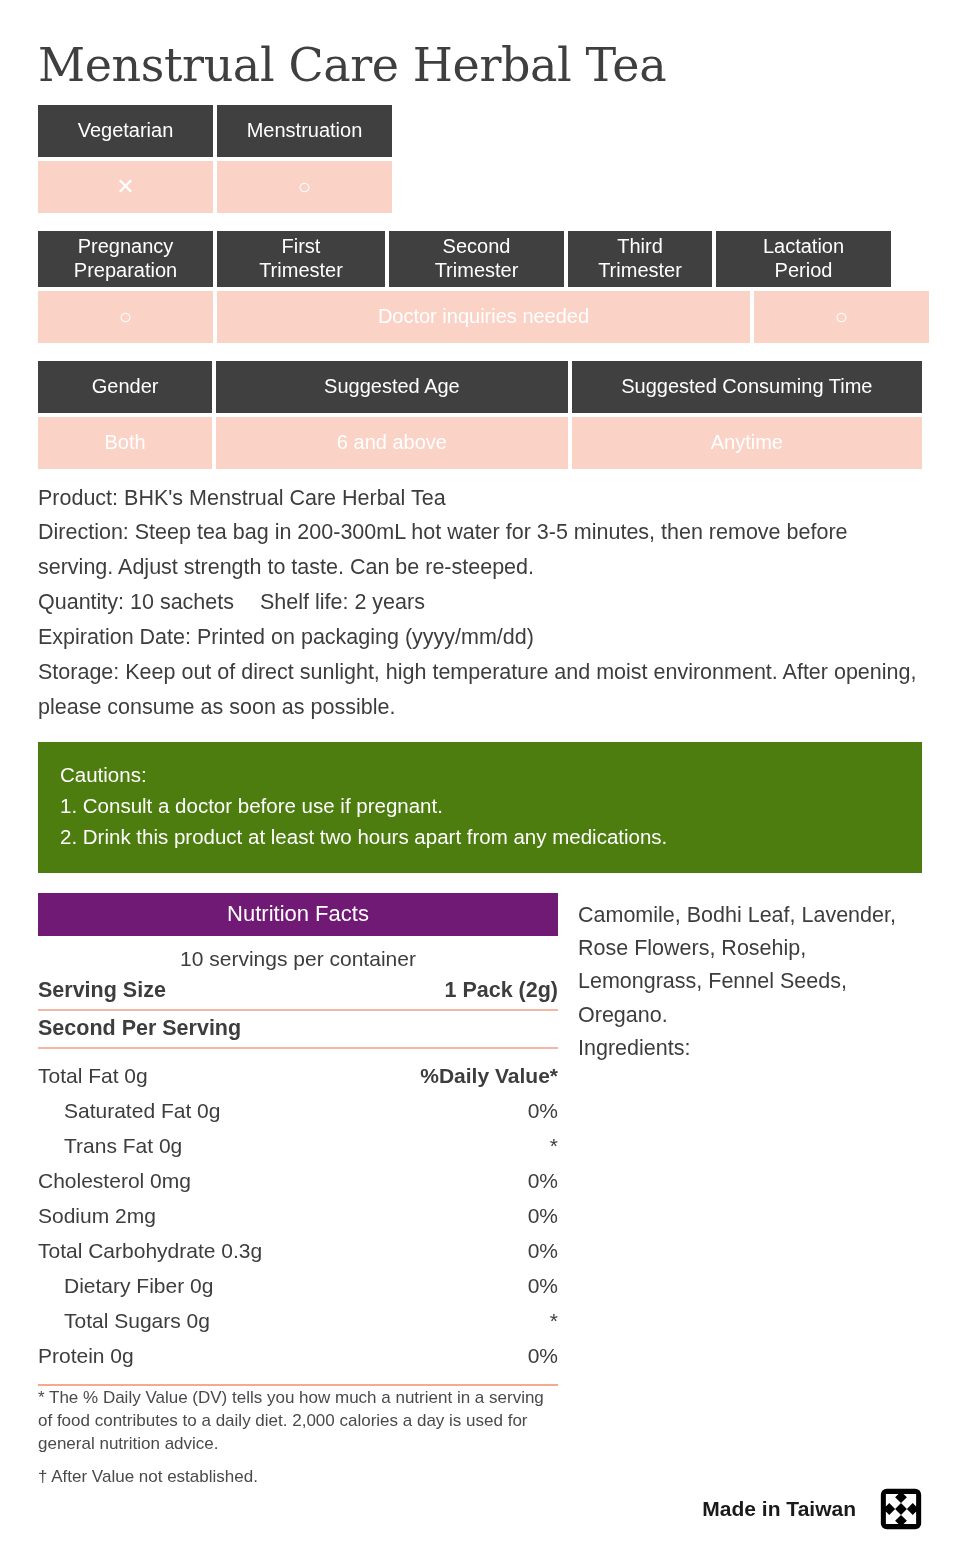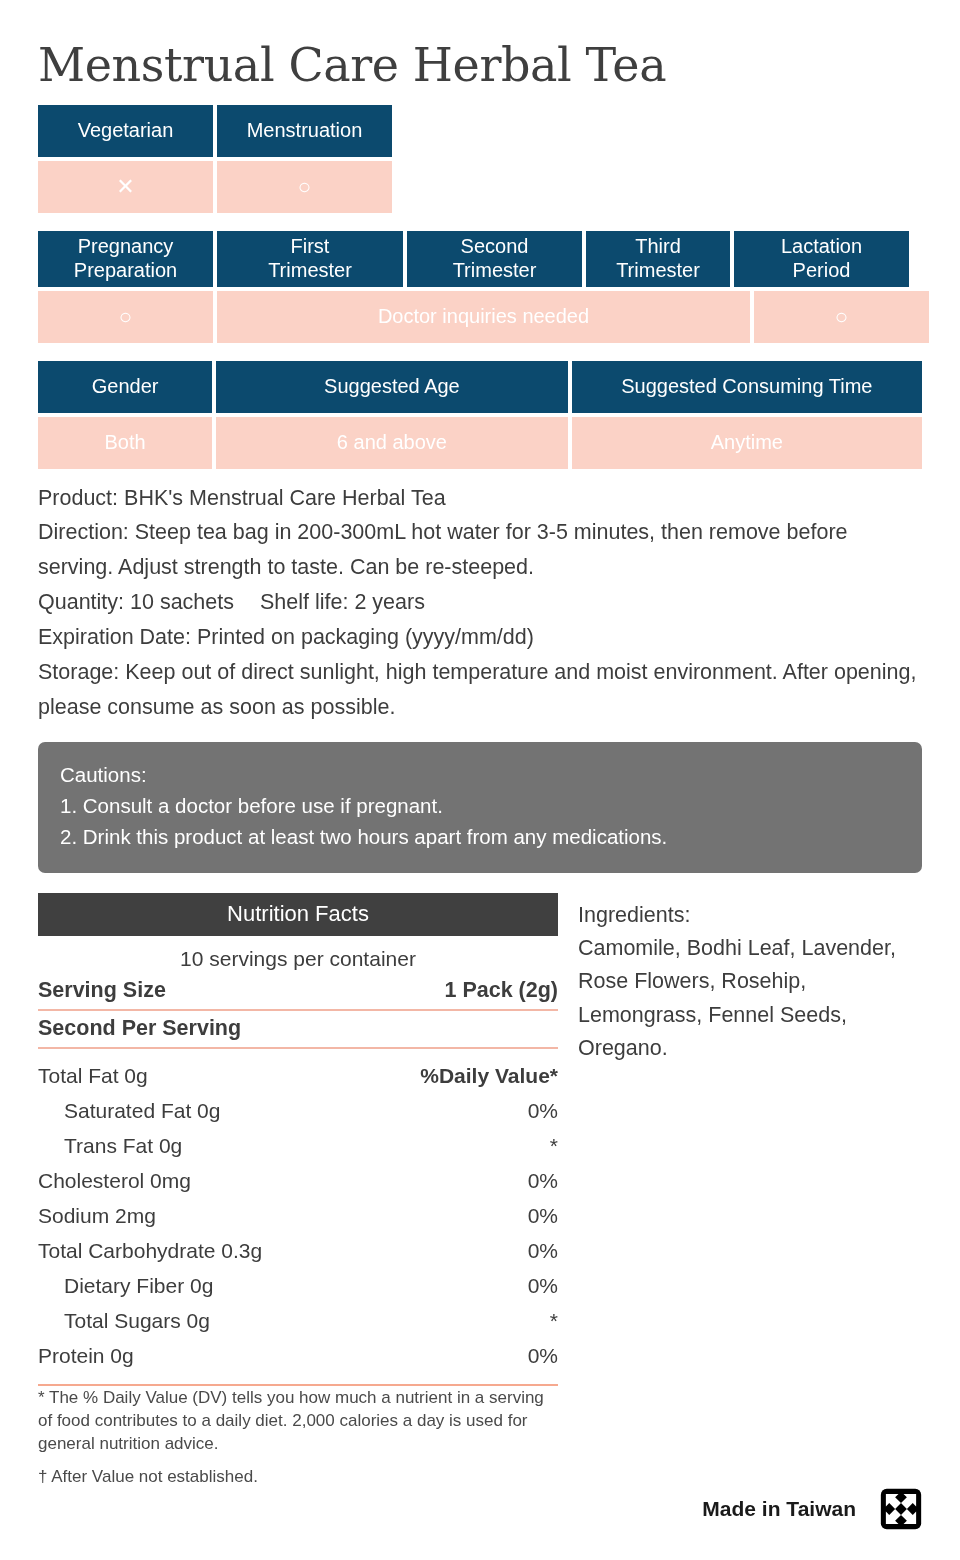--- a/index.html
+++ b/index.html
@@ -21,21 +21,21 @@
     padding-top: 40px;
     padding-bottom: 14px;
     line-height: 1.1;
     font-family: "DejaVu Serif", serif;
   }
 
   
   .badge-table { display: flex; gap: 4px; margin-bottom: 4px; }
   .badge-col   { display: flex; flex-direction: column; gap: 4px; }
   .badge-head {
-    background: #0c4a6e;
+    background: #404040;
     color: #ffffff;
     text-align: center;
     font-size: 20px;
     line-height: 1.16;
     padding: 10px 6px;
     display: flex; align-items: center; justify-content: center;
   }
   .badge-val {
     background: #fbd2c6;
     color: #ffffff;
@@ -54,36 +54,35 @@
   .desc {
     font-size: 21.5px;
     line-height: 1.62;
     color: #3d3d3d;
     padding-top: 8px;
   }
   .desc .tab { display: inline-block; width: 26px; }
 
   
   .cautions {
-    background: #737373;
+    background: #4d7c0f;
     color: #ffffff;
     font-size: 20.5px;
     line-height: 1.5;
     padding: 18px 22px 20px 22px;
     margin-top: 18px;
-    border-radius: 7px;
   }
 
   
   .lower { display: flex; margin-top: 20px; }
   .nf-col { width: 520px; flex: none; }
   .ing-col { flex: 1; padding-left: 20px; padding-top: 6px; }
 
   .nf-bar {
-    background: #404040;
+    background: #701a75;
     color: #ffffff;
     text-align: center;
     font-size: 22px;
     padding: 8px 0 9px 0;
   }
   .nf-servings { font-size: 21px; padding-top: 11px; padding-bottom: 2px; text-align: center; }
   .nf-row {
     display: flex; justify-content: space-between; align-items: baseline;
     font-size: 21px; padding: 5px 0 6px 0;
   }
@@ -129,21 +128,21 @@
     </div>
   </div>
 
   <div class="table-gap"></div>
 
   <div>
     <div class="badge-table" style="margin-bottom:4px">
       <div class="badge-head h2" style="width:175px;flex:none">
         <span><span>Pregnancy</span><br><span>Preparation</span></span>
       </div>
-      <div class="badge-head h2" style="width:186px;flex:none">
+      <div class="badge-head h2" style="width:168px;flex:none">
         <span><span>First</span><br><span>Trimester</span></span>
       </div>
       <div class="badge-head h2" style="width:175px;flex:none">
         <span><span>Second</span><br><span>Trimester</span></span>
       </div>
       <div class="badge-head h2" style="width:144px;flex:none">
         <span><span>Third</span><br><span>Trimester</span></span>
       </div>
       <div class="badge-head h2" style="width:175px;flex:none">
         <span><span>Lactation</span><br><span>Period</span></span>
@@ -243,22 +242,22 @@
       </div>
 
       <div class="nf-spacer"></div>
       <div class="rule-strong"></div>
 
       <div class="footnote">* The % Daily Value (DV) tells you how much a nutrient in a serving of food contributes to a daily diet. 2,000 calories a day is used for general nutrition advice.</div>
       <div class="footnote second">† After Value not established.</div>
     </div>
 
     <div class="ing-col">
+      <div class="ing-text">Camomile, Bodhi Leaf, Lavender, Rose Flowers, Rosehip, Lemongrass, Fennel Seeds, Oregano.</div>
       <div class="ing-text">Ingredients:</div>
-      <div class="ing-text">Camomile, Bodhi Leaf, Lavender, Rose Flowers, Rosehip, Lemongrass, Fennel Seeds, Oregano.</div>
     </div>
   </div>
 
   <div class="footer">
     <span class="made-in">Made in Taiwan</span>
     <span>
       <svg class="recycle" viewBox="0 0 100 100" aria-hidden="true">
         <rect x="2" y="2" width="96" height="96" rx="14" ry="14" fill="#000000"></rect>
 
         <g fill="#ffffff">

